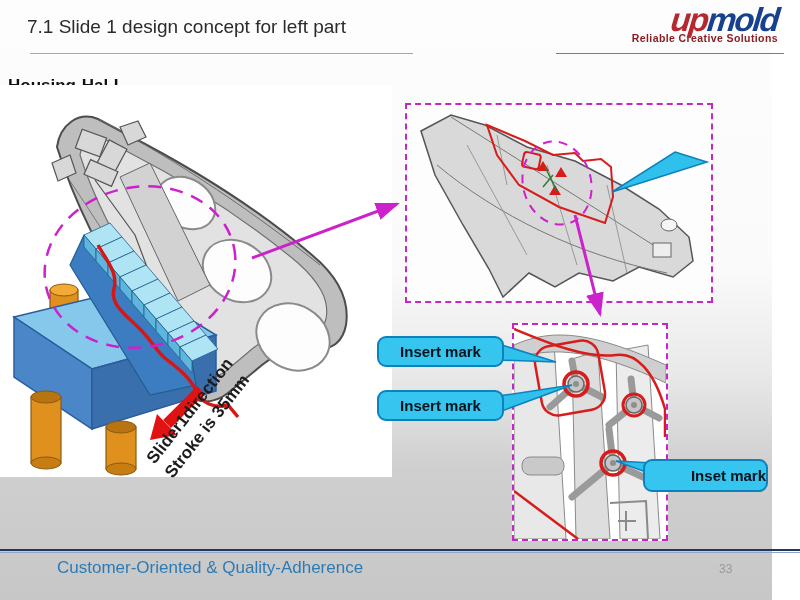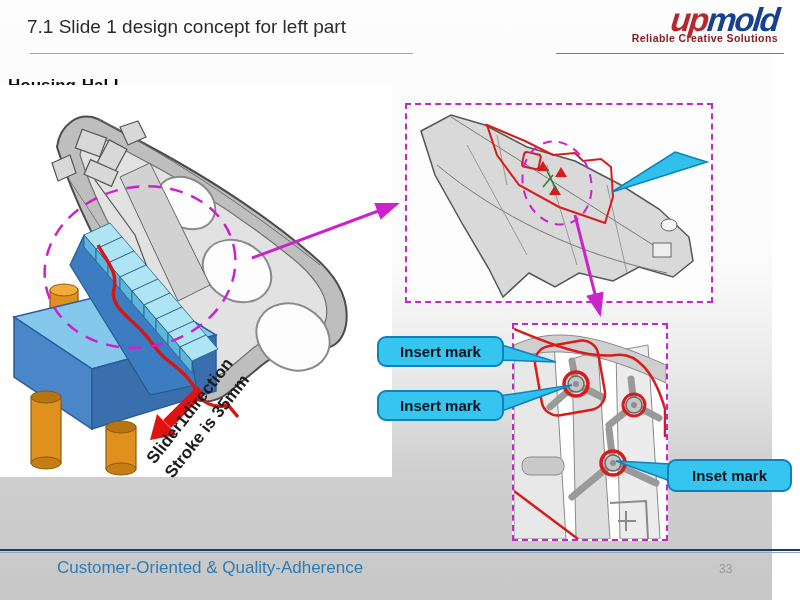--- a/index.html
+++ b/index.html
@@ -22,21 +22,21 @@
   .detail1{left:405px;top:103px;width:304px;height:196px;}
   .detail2{left:512px;top:323px;width:152px;height:214px;background:#fff;}
   .rot-note{position:absolute;left:142px;top:455px;transform:rotate(-52deg);transform-origin:left top;
     font-size:17px;font-weight:bold;color:#1c1c1c;line-height:1.35;white-space:nowrap;z-index:3;}
   
   .callout{position:absolute;background:#35c5ee;border:2px solid #0c82bd;border-radius:9px;
     display:flex;align-items:center;justify-content:center;font-weight:bold;font-size:15px;color:#04121c;z-index:7;}
   .co-slide{left:663px;top:128px;width:118px;height:29px;}
   .co-ins1{left:377px;top:336px;width:123px;height:27px;}
   .co-ins2{left:377px;top:390px;width:123px;height:27px;}
-  .co-inset{left:667px;top:459px;width:121px;height:29px;}
+  .co-inset{left:643px;top:459px;width:121px;height:29px;justify-content:flex-end;}
   .overlay{position:absolute;left:0;top:0;width:800px;height:600px;z-index:6;pointer-events:none;}
   
   .footer-line1{position:absolute;left:0;top:549px;width:800px;height:2px;background:#24365c;}
   .footer-line2{position:absolute;left:0;top:552px;width:800px;height:1px;background:#8ea6c6;}
   .footer-slogan{position:absolute;left:57px;top:558px;font-size:17px;font-weight:normal;color:#2d7bb5;}
   .footer-url{position:absolute;left:562px;top:559px;font-size:14.5px;font-weight:bold;color:#29abe2;}
   .page-num{position:absolute;left:719px;top:562px;font-size:12px;color:#9a9a9a;}
 </style>
 </head>
 <body>

